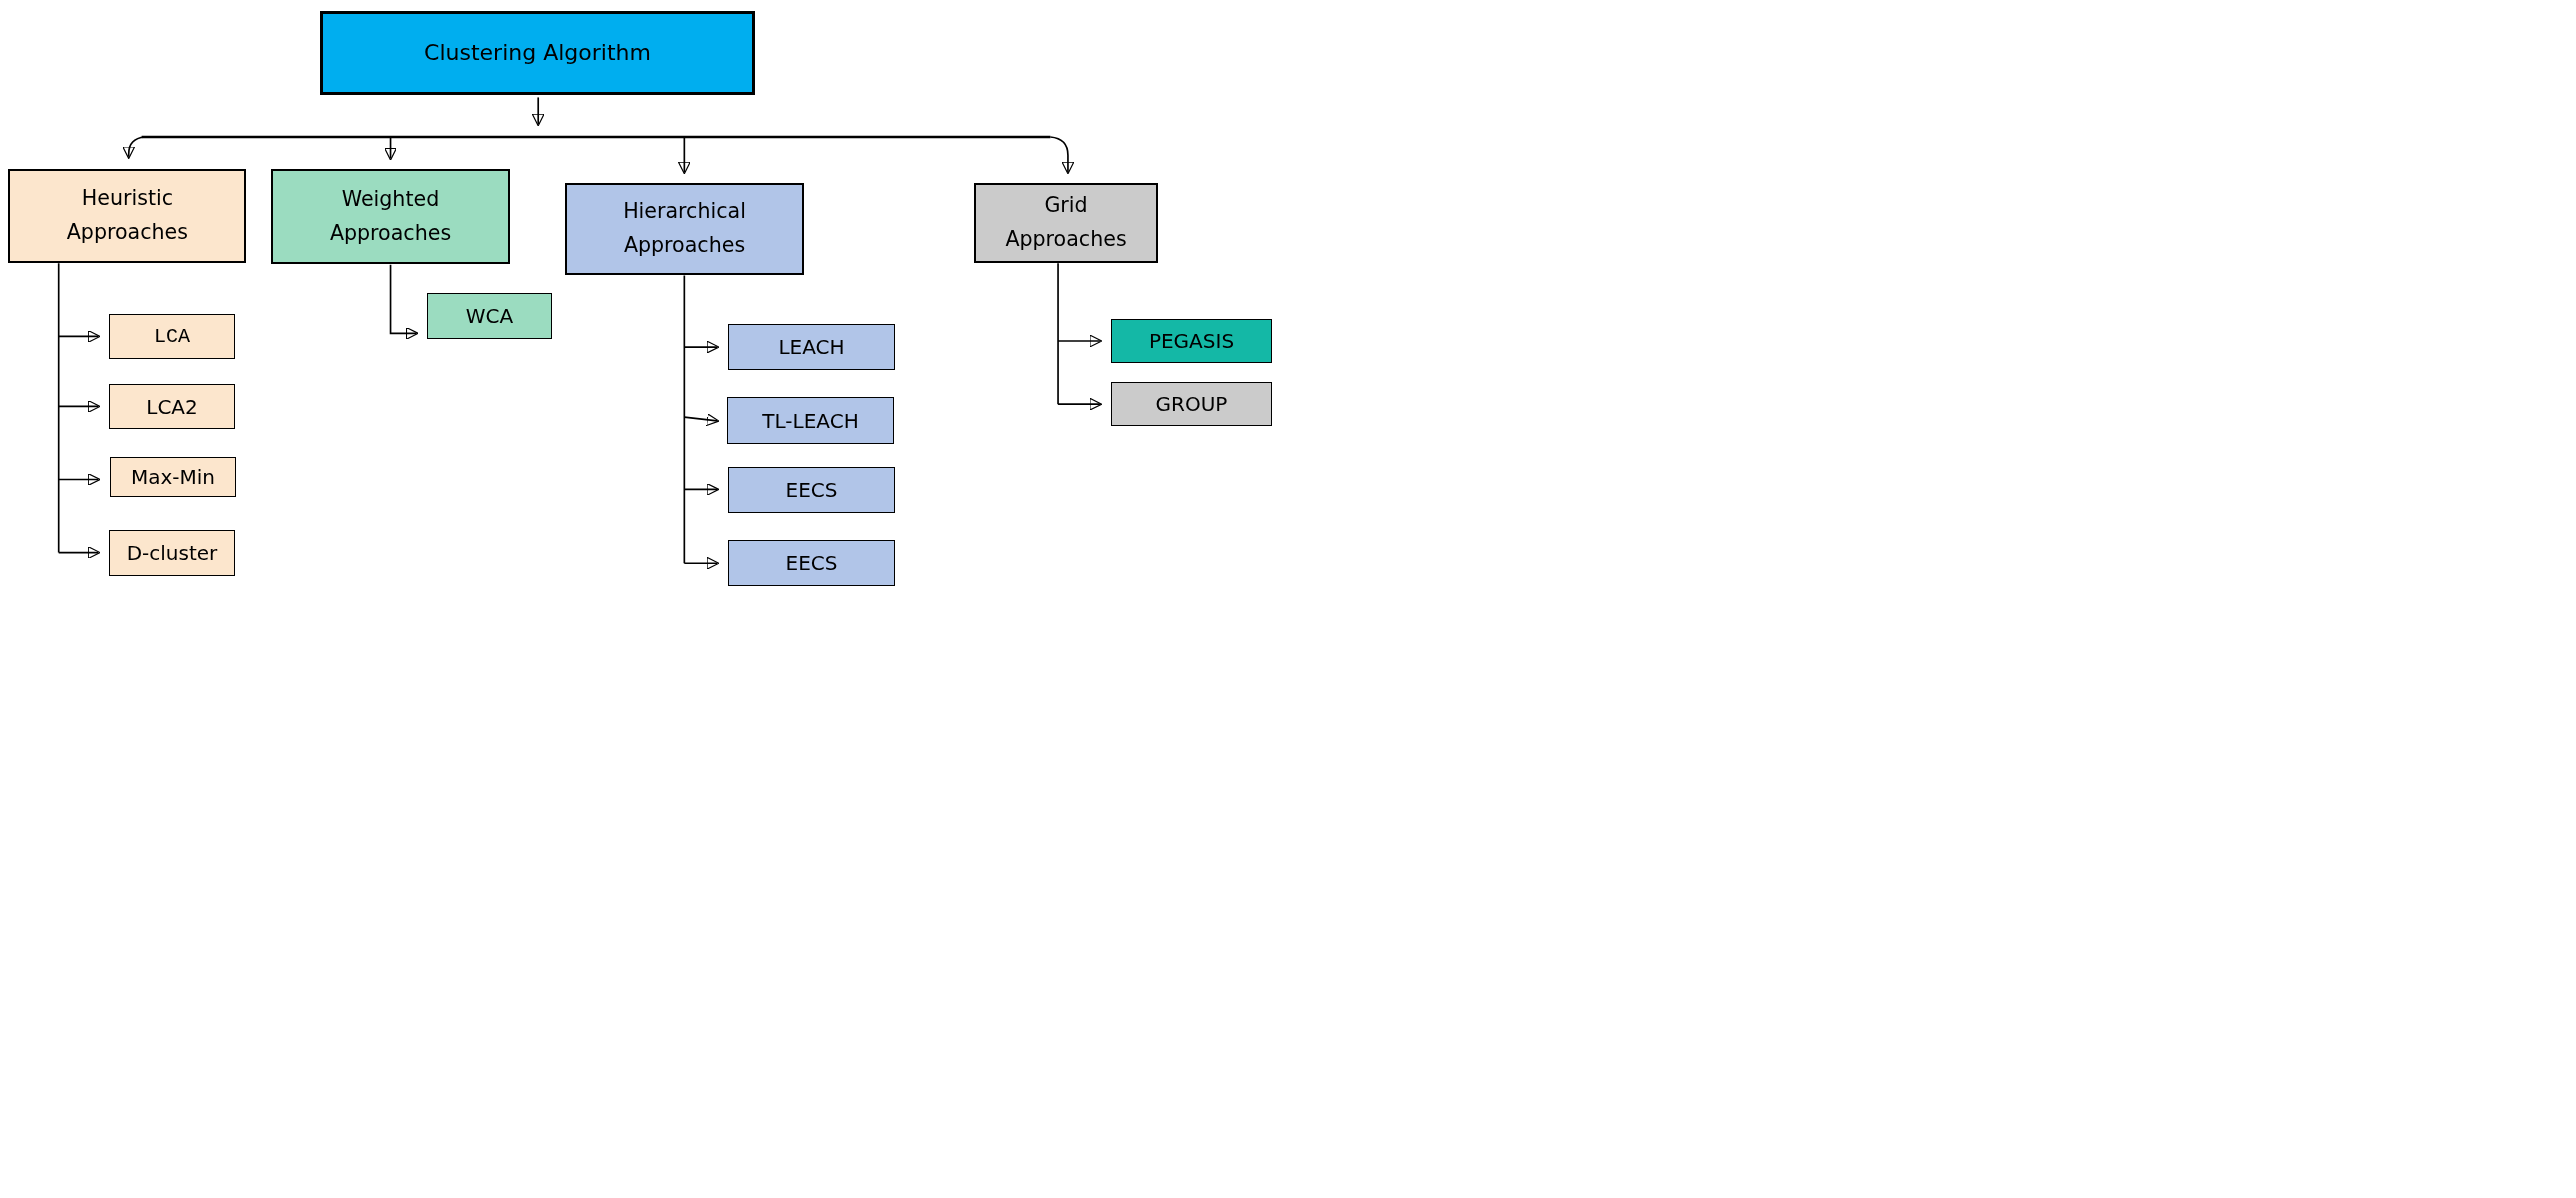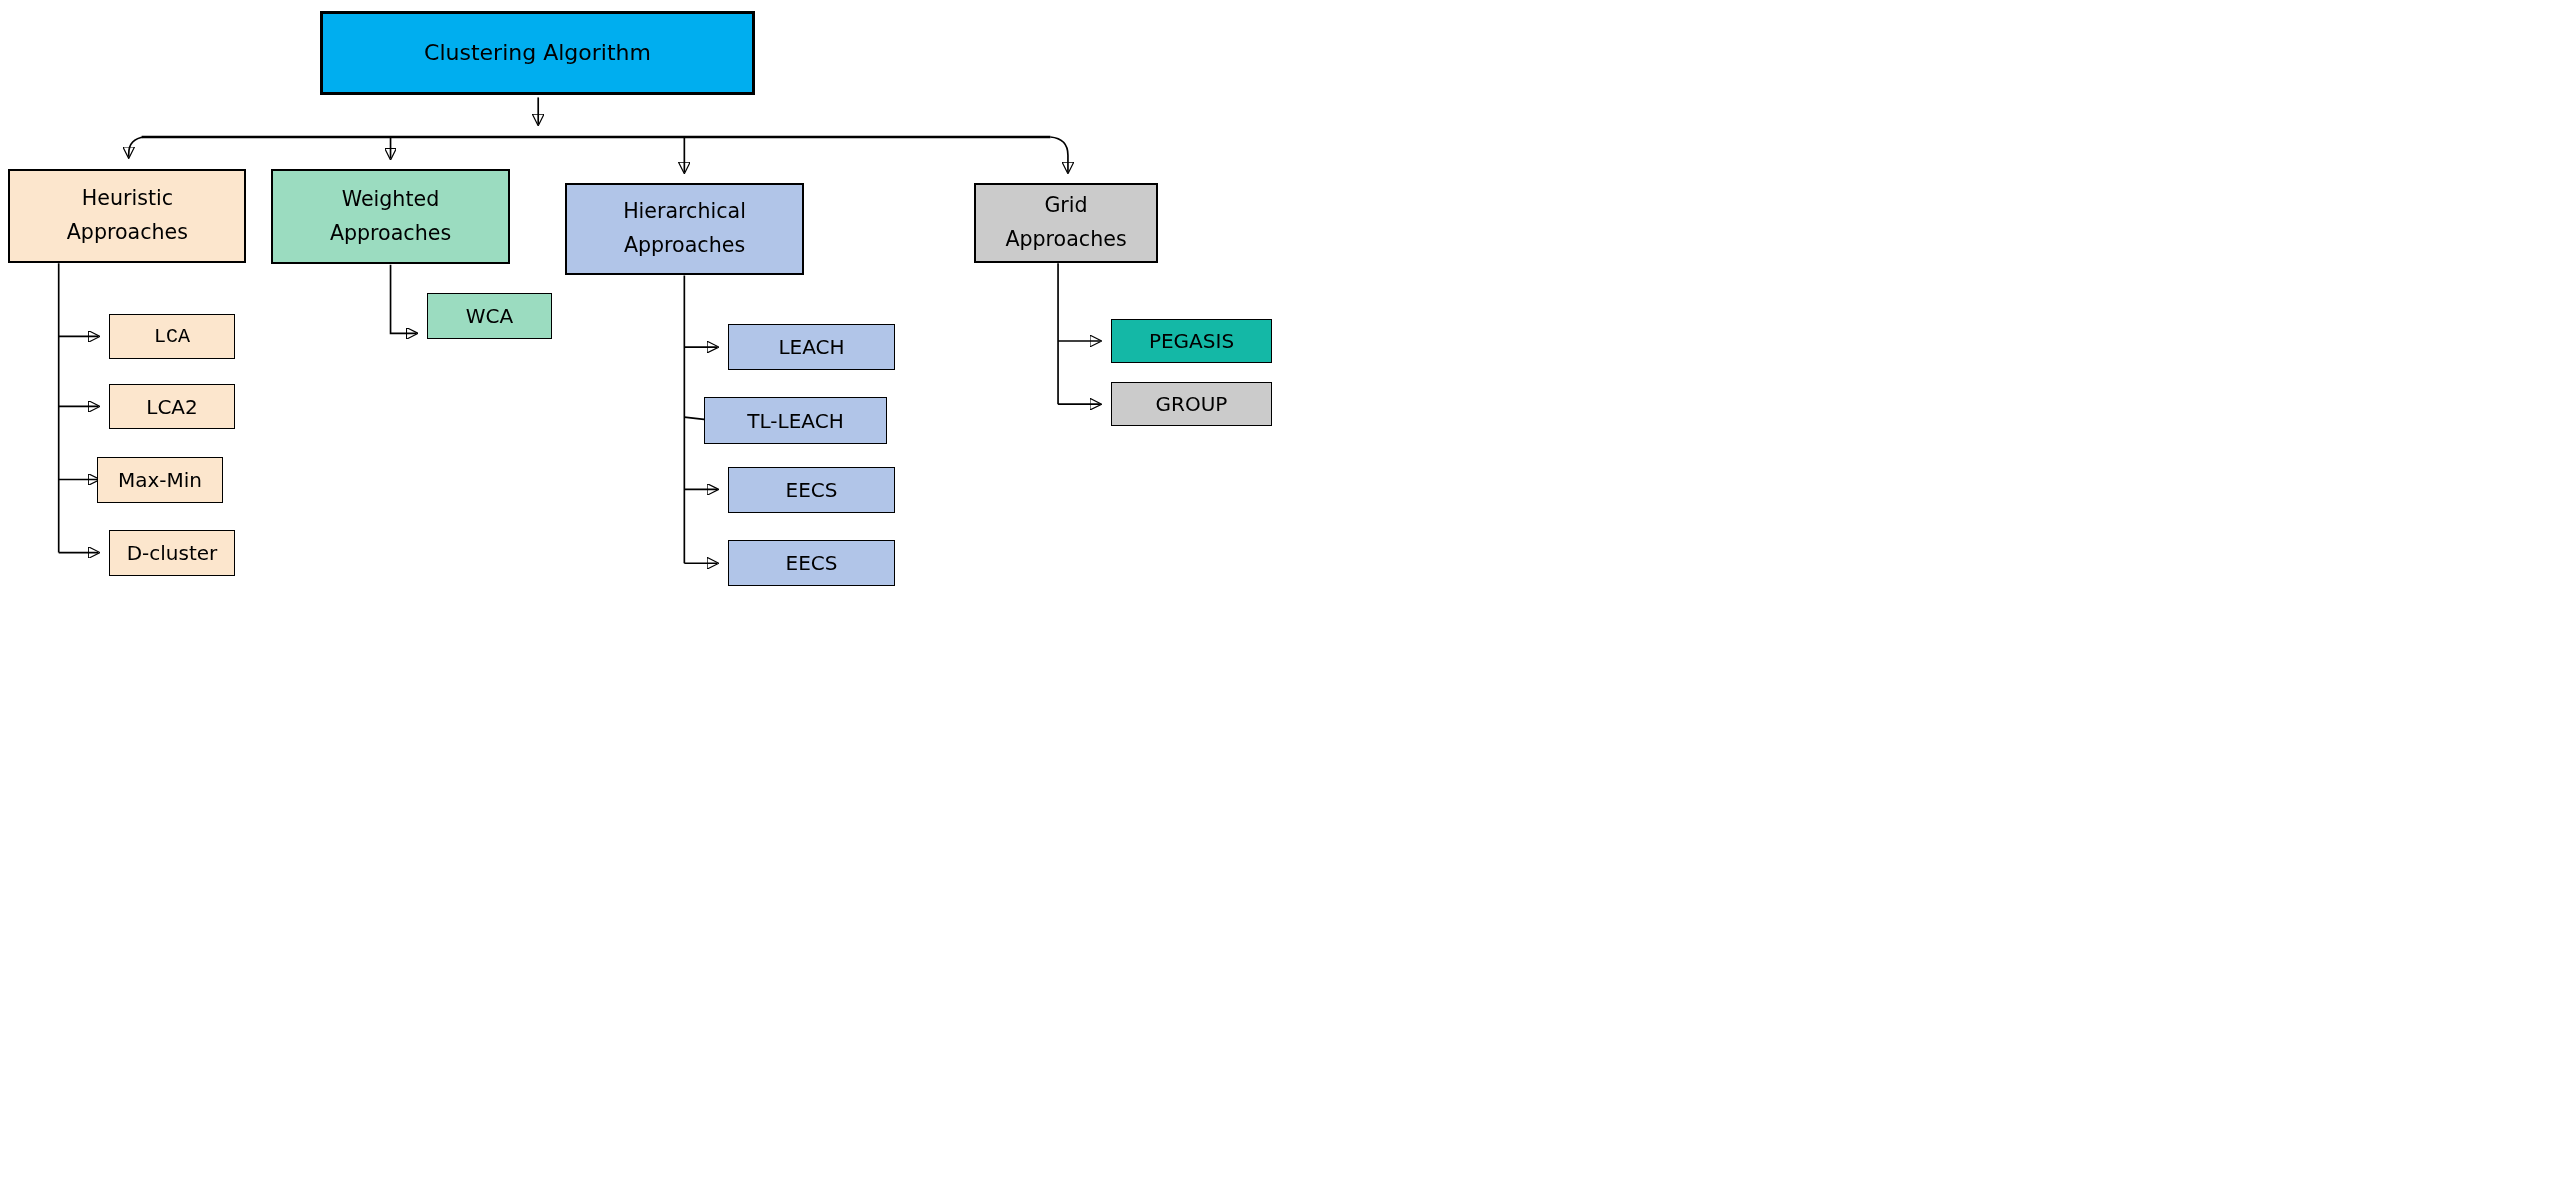--- a/index.html
+++ b/index.html
@@ -56,27 +56,27 @@
   }
   
   #n-root        { left: 320px;  top: 10.7px;  width: 435px; height: 84px; }
   #n-heuristic   { left: 8.4px;   top: 169px; width: 238px; height: 94px; }
   #n-weighted    { left: 271px;  top: 169px; width: 239px; height: 95px; }
   #n-hierarchical{ left: 565px;  top: 183px; width: 239px; height: 92px; }
   #n-grid        { left: 974px; top: 183px; width: 184px; height: 80px; }
 
   #n-lca         { left: 109px;  top: 314px; width: 126px; height: 45px; }
   #n-lca2        { left: 109px;  top: 384px; width: 126px; height: 45px; }
-  #n-maxmin      { left: 97px;  top: 457px; width: 126px; height: 46px; }
+  #n-maxmin      { left: 110px;  top: 457px; width: 126px; height: 40px; }
   #n-dcluster    { left: 109px;  top: 530px; width: 126px; height: 46px; }
 
   #n-wca         { left: 427px;  top: 293px; width: 125px; height: 46px; }
 
   #n-leach       { left: 728px;  top: 324px; width: 167px; height: 46px; }
-  #n-tlleach     { left: 704px;  top: 397px; width: 183px; height: 47px; }
+  #n-tlleach     { left: 727px;  top: 397px; width: 167px; height: 47px; }
   #n-eecs        { left: 728px;  top: 467px; width: 167px; height: 46px; }
   #n-heed        { left: 728px;  top: 540px; width: 167px; height: 46px; }
 
   #n-pegasis     { left: 1111px; top: 319px; width: 161px; height: 44px; }
   #n-group       { left: 1111px; top: 382px; width: 161px; height: 44px; }
 </style>
 </head>
 <body>
 
 <div class="canvas">

